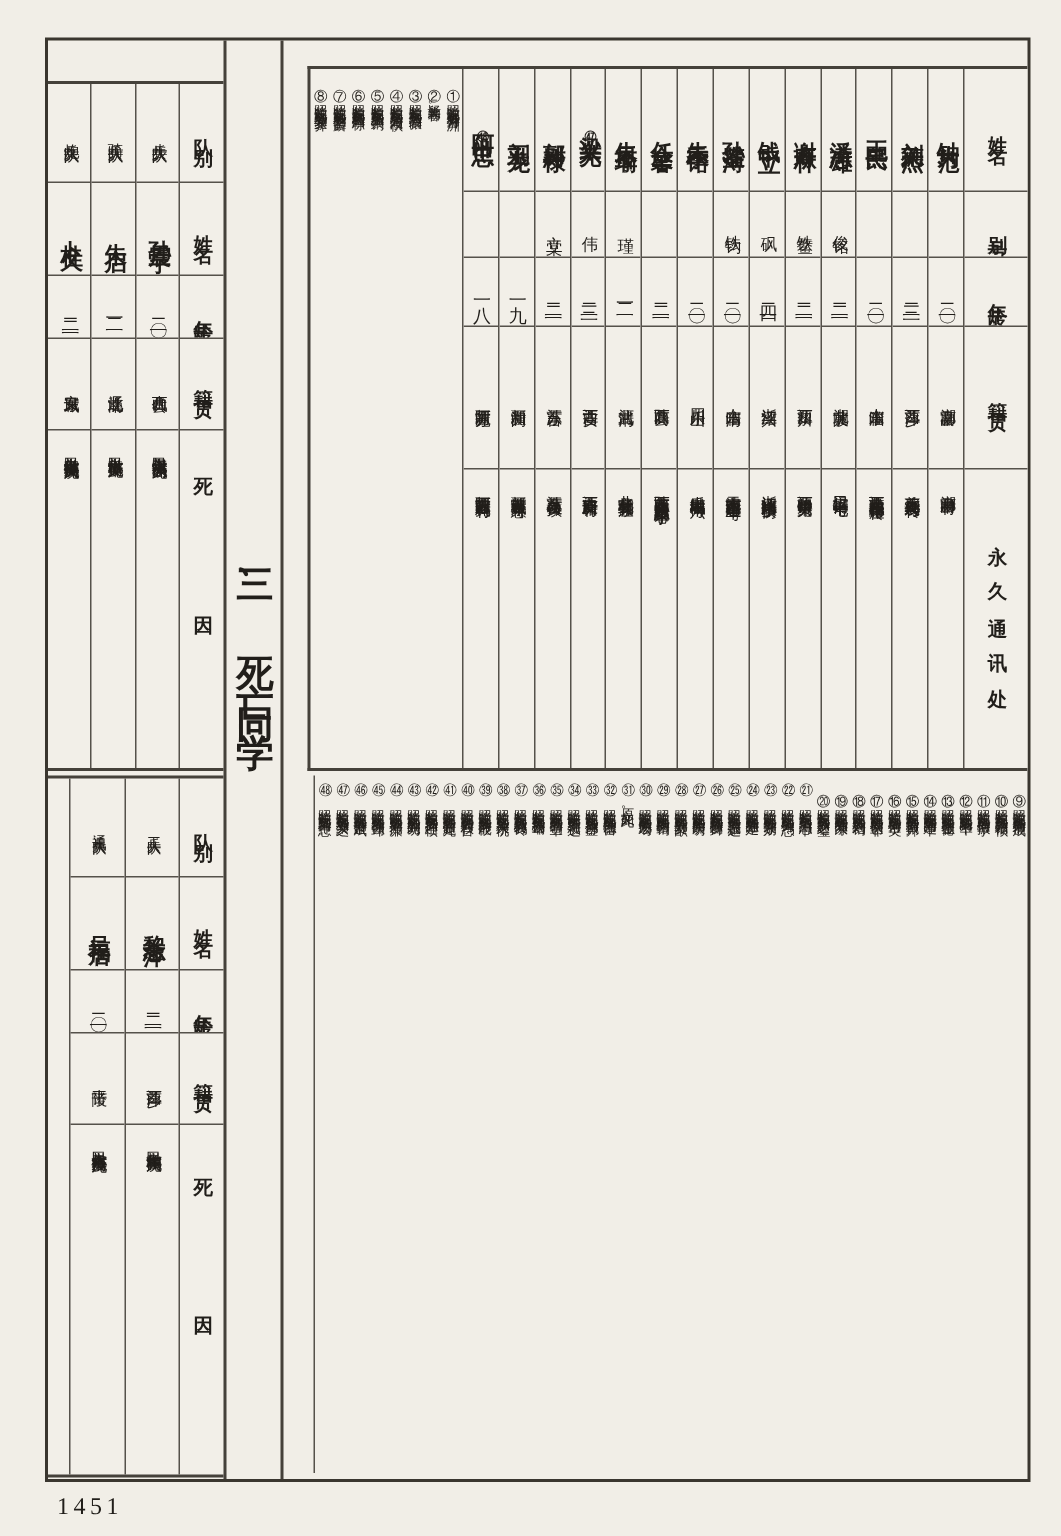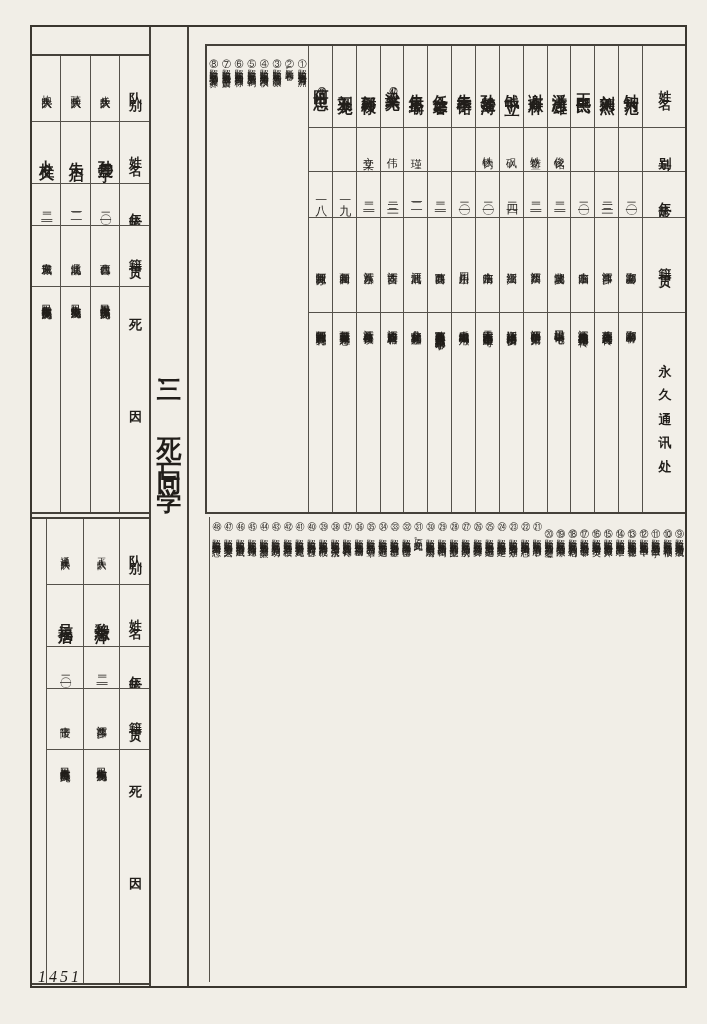--- a/index.html
+++ b/index.html
@@ -54,21 +54,21 @@
   .nativev{font-size:10.5px;letter-spacing:0.5px;}
   .addrv{font-size:10.5px;line-height:12px;letter-spacing:0.5px;}
   
   .notecol{flex:1;display:flex;justify-content:center;}
   .note{writing-mode:vertical-rl;text-orientation:upright;font-size:9px;
         letter-spacing:1px;line-height:1.0;}
   .bblock{position:absolute;left:177px;top:490px;right:0;bottom:4px;
           border-left:1px solid #55514a;display:flex;flex-direction:row-reverse;
           padding-top:5px;box-sizing:border-box;}
   
-  .pageno{position:absolute;left:38px;top:968px;font-size:16px;letter-spacing:3px;font-style:italic;}
+  .pageno{position:absolute;left:38px;top:996px;font-size:16px;letter-spacing:3px;}
 </style>
 </head>
 <body>
 
 <div class="frame">
 
   <div class="ltable lt">
     <div class="lhead">
       <div class="cell q1">
           <span class="vtext hlabel">队别</span>

